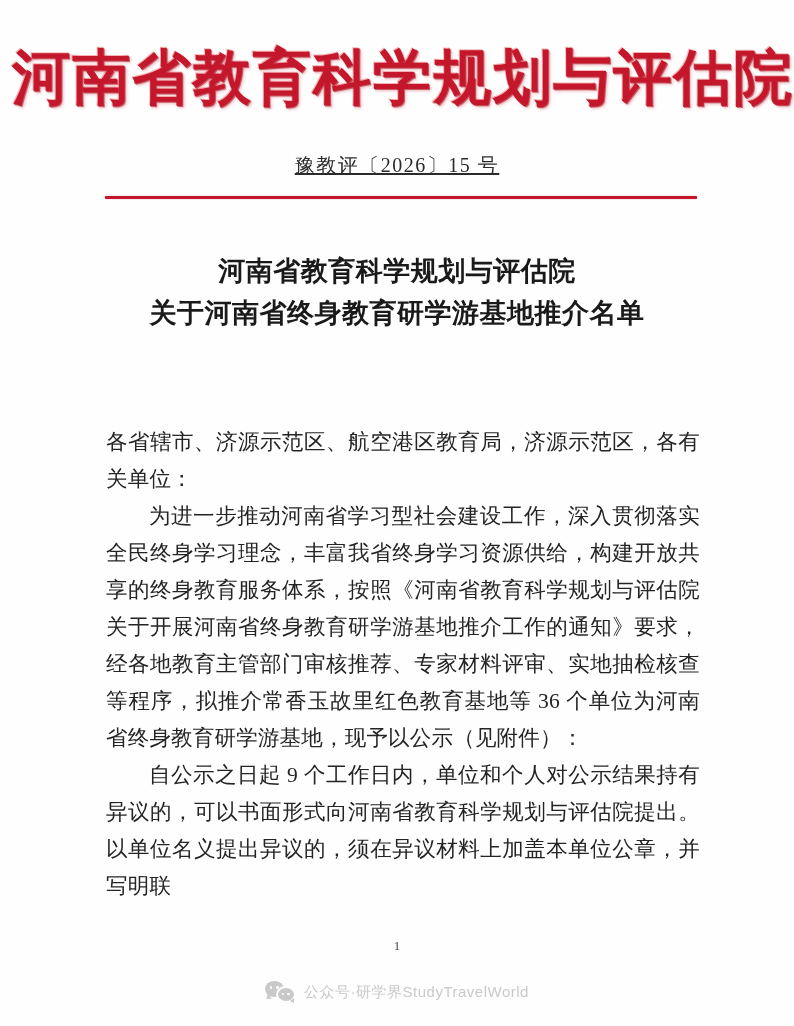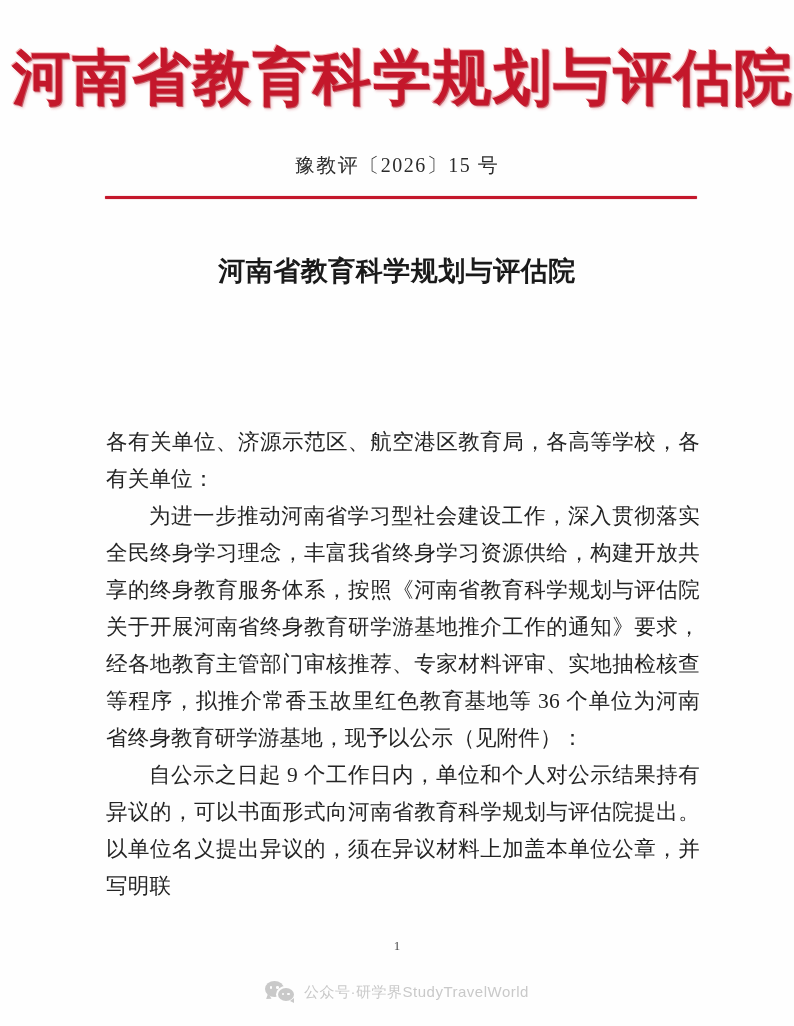--- a/index.html
+++ b/index.html
@@ -54,20 +54,21 @@
   .doc-number {
     position: absolute;
     top: 152px;
     left: 0;
     width: 794px;
     text-align: center;
     font-family: "Liberation Serif", "DejaVu Serif", serif;
     font-size: 20px;
     letter-spacing: 1.5px;
     color: #2b2b2b;
+    text-decoration: underline;
   }
 
   
   .red-rule {
     position: absolute;
     top: 196px;
     left: 105px;
     width: 592px;
     height: 3px;
     background: #c4172b;
@@ -206,24 +207,25 @@
   <div class="letterhead">
     <span class="letterhead-title">河南省教育科学规划与评估院</span>
   </div>
 
   <div class="doc-number">豫教评〔2026〕15 号</div>
 
   <div class="red-rule"></div>
 
   <div class="doc-title">
     <span class="tline">河南省教育科学规划与评估院</span>
+    <span class="tline">关于河南省终身教育研学游基地推介名单</span>
   </div>
 
   <div class="body-copy">
-    <p>各有关单位、济源示范区、航空港区教育局，各高等学校，各有关单位：</p>
+    <p>各省辖市、济源示范区、航空港区教育局，济源示范区，各有关单位：</p>
     <p class="indent">为进一步推动河南省学习型社会建设工作，深入贯彻落实全民终身学习理念，丰富我省终身学习资源供给，构建开放共享的终身教育服务体系，按照《河南省教育科学规划与评估院关于开展河南省终身教育研学游基地推介工作的通知》要求，经各地教育主管部门审核推荐、专家材料评审、实地抽检核查等程序，拟推介常香玉故里红色教育基地等 36 个单位为河南省终身教育研学游基地，现予以公示（见附件）：</p>
     <p class="indent">自公示之日起 9 个工作日内，单位和个人对公示结果持有异议的，可以书面形式向河南省教育科学规划与评估院提出。以单位名义提出异议的，须在异议材料上加盖本单位公章，并写明联</p>
   </div>
 
   <div class="page-number">1</div>
 
   <div class="watermark">
     <span class="wechat-icon">
       <span class="bubble-a"></span>
       <span class="tail-a"></span>

